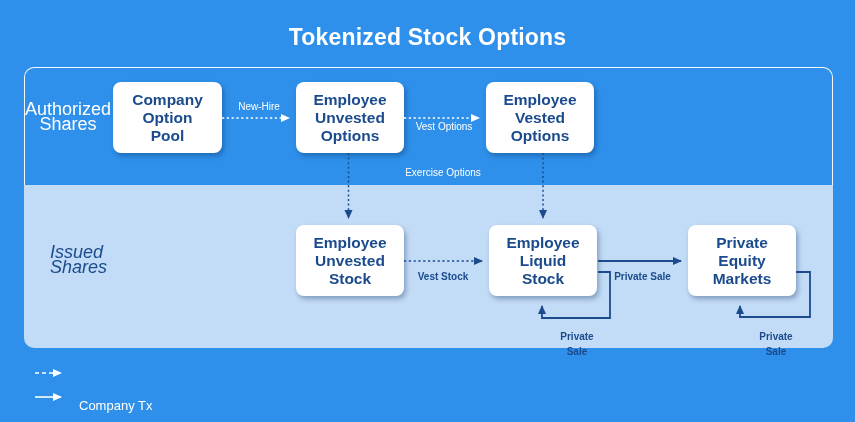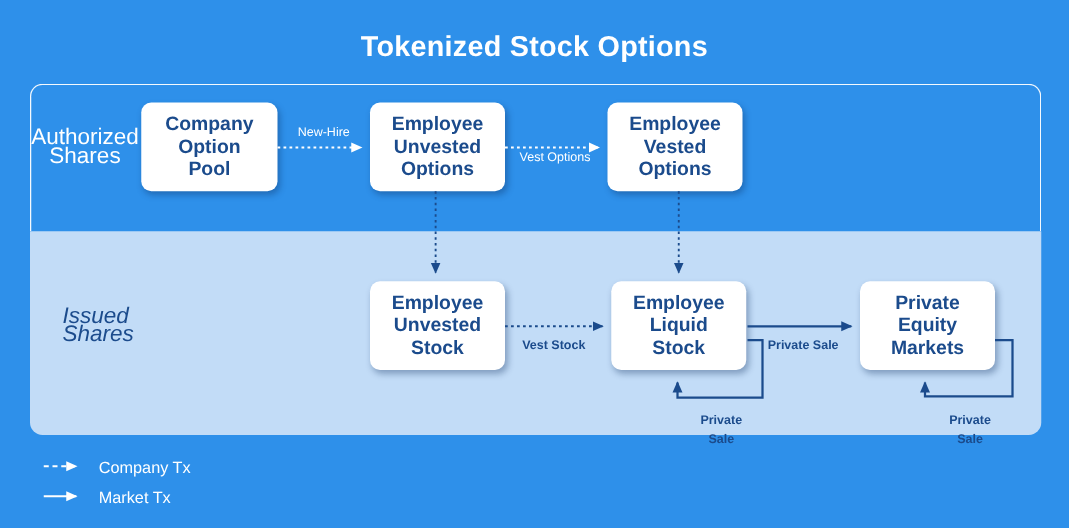--- a/index.html
+++ b/index.html
@@ -37,21 +37,21 @@
   .el-white{color:#ffffff;}
   .el-navy{color:#1B4B8C;font-weight:bold;margin-top:28px;}
   .el-newhire{left:214px;top:99px;width:90px;}
   .el-vestoptions{left:399px;top:99px;width:90px;margin-top:20px;}
   .el-exercise{left:382px;top:165px;width:122px;}
   .el-veststock{left:398px;top:241px;width:90px;}
   .el-privatesale{left:597px;top:241px;width:91px;}
   .el-loop1{left:547px;top:301px;width:60px;}
   .el-loop2{left:746px;top:301px;width:60px;}
 
-  .legend-label{position:absolute;color:#ffffff;font-size:13px;}
+  .legend-label{position:absolute;color:#ffffff;font-size:13px;margin-top:32px;}
   .ll-company{left:79px;top:366px;}
   .ll-market{left:79px;top:390px;}
 </style>
 </head>
 <body>
 
 <div class="stage">
 
   <div class="title">Tokenized Stock Options</div>
 
@@ -115,20 +115,21 @@
 
     <path d="M598,272 L610,272 L610,318 L542,318 L542,306" stroke="#1B4B8C" stroke-width="1.8" fill="none" marker-end="url(#mN)"></path>
     <path d="M796,272 L810,272 L810,317 L740,317 L740,306" stroke="#1B4B8C" stroke-width="1.8" fill="none" marker-end="url(#mN)"></path>
 
     <path d="M35,373 L61,373" stroke="#ffffff" stroke-width="1.6" stroke-dasharray="4 3" fill="none" marker-end="url(#mW)"></path>
     <path d="M35,397 L61,397" stroke="#ffffff" stroke-width="1.6" fill="none" marker-end="url(#mW)"></path>
   </svg>
 
   <div class="edge-label el-white el-newhire">New-Hire</div>
   <div class="edge-label el-white el-vestoptions">Vest Options</div>
+  <div class="edge-label el-white el-exercise">Exercise Options</div>
   <div class="edge-label el-navy el-veststock">Vest Stock</div>
   <div class="edge-label el-navy el-privatesale">Private Sale</div>
   <div class="edge-label el-navy el-loop1">Private
 Sale</div>
   <div class="edge-label el-navy el-loop2">Private
 Sale</div>
 
   <div class="legend-label ll-company">Company Tx</div>
   <div class="legend-label ll-market">Market Tx</div>
 

